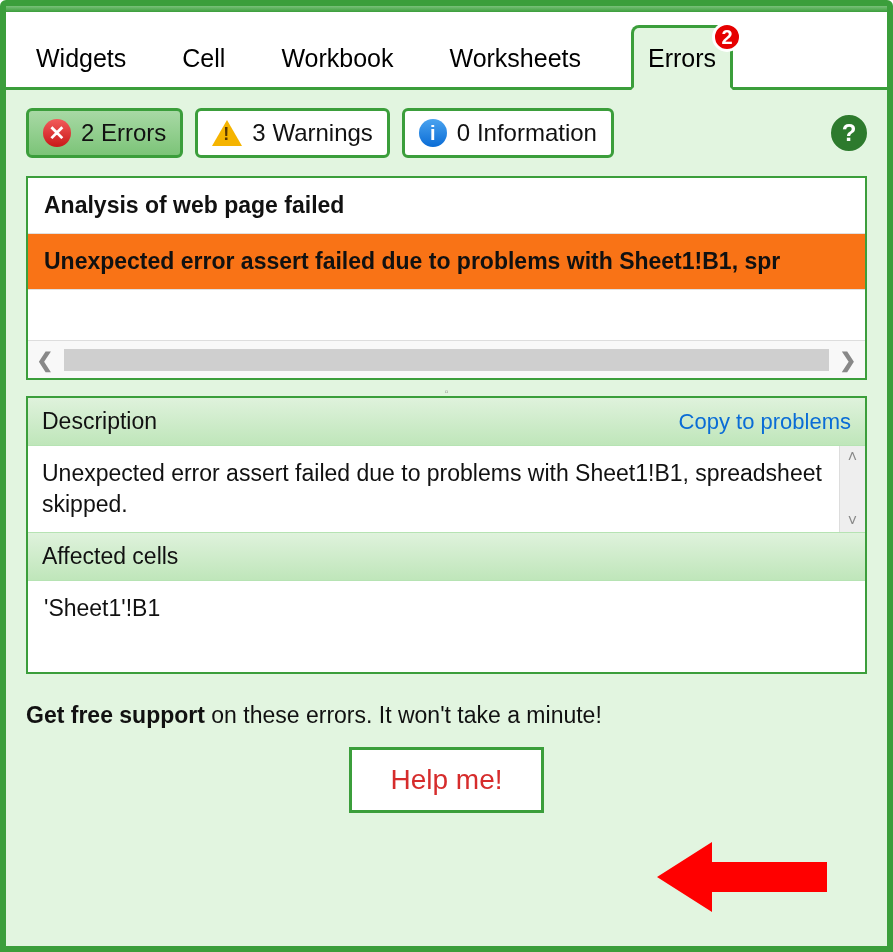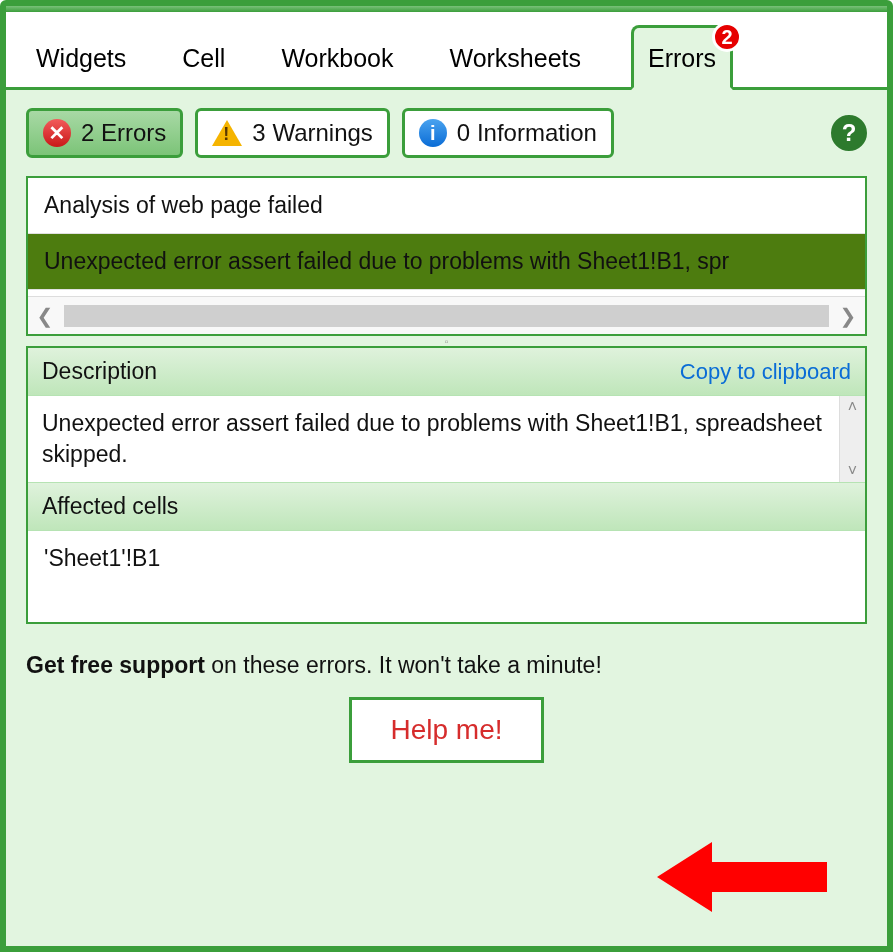--- a/index.html
+++ b/index.html
@@ -132,31 +132,33 @@
     color:#fff;font-weight:bold;font-size:24px;
     display:flex;align-items:center;justify-content:center;
     cursor:pointer;
     border:3px solid var(--green-dark);
   }
 
   
   .listbox{
     border:2px solid var(--green-border);
     background:#fff;
-    height:160px;
+    height:204px;
     position:relative;
     display:flex;flex-direction:column;
+    margin-bottom:6px;
+    font-weight:bold;
   }
   .list-row{
     padding:14px 16px;
     font-size:23px;
     border-bottom:1px solid #e0e0e0;
   }
   .list-row.sub{
-    background:#4d7c0f;
+    background:#f97316;
     white-space:nowrap;overflow:hidden;
   }
   .hscroll{
     margin-top:auto;
     height:38px;
     display:flex;align-items:center;
     border-top:1px solid #ddd;
     background:#f8f8f8;
   }
   .hscroll .arrow{
@@ -279,21 +281,21 @@
         <div class="arrow">❮</div>
         <div class="track"></div>
         <div class="arrow">❯</div>
       </div>
     </div>
     <div class="splitter">▫</div>
 
     <div class="descbox">
       <div class="hdr">
         <span>Description</span>
-        <span class="link">Copy to clipboard</span>
+        <span class="link">Copy to problems</span>
       </div>
       <div class="body">
         <div class="bodytext">Unexpected error assert failed due to problems with Sheet1!B1, spreadsheet skipped.</div>
         <div class="vscroll">
           <span>˄</span>
           <span>˅</span>
         </div>
       </div>
       <div class="hdr2">Affected cells</div>
       <div class="cells">'Sheet1'!B1</div>

